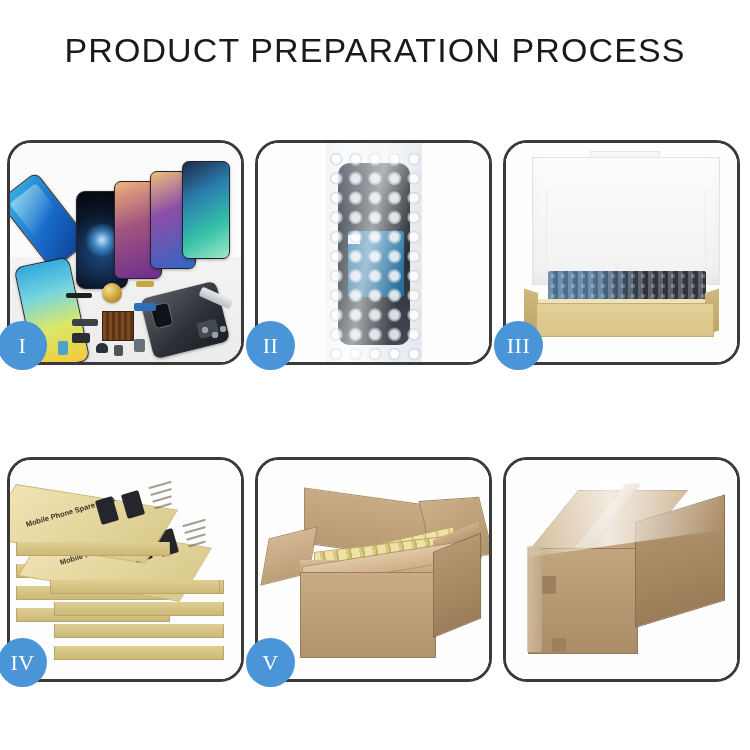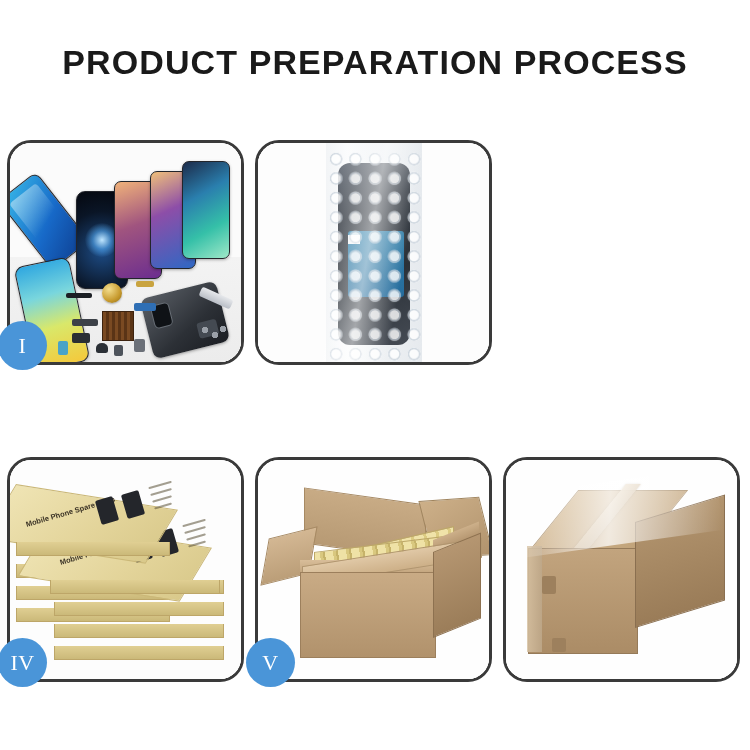--- a/index.html
+++ b/index.html
@@ -9,24 +9,24 @@
   body {
     width: 750px; height: 750px;
     font-family: "Liberation Sans", sans-serif;
     overflow: hidden;
     position: relative;
   }
 
   
   .header { width: 750px; text-align: center; }
   .title {
-    margin: 12px;
+    margin: 0;
     padding-top: 33px;
     font-size: 34px;
-    font-weight: 700;
+    font-weight: 400;
     letter-spacing: 1.1px;
     color: #1a1a1a;
     line-height: 1;
     white-space: nowrap;
   }
   .subtitle {
     margin: 0;
     padding-top: 14px;
     font-size: 16.5px;
     font-weight: 400;
@@ -454,22 +454,37 @@
       <div class="panel-inner">
         <div class="wrapbg"></div>
         <div class="sleeve"></div>
         <div class="item"></div>
         <div class="sticker"></div>
         <div class="tag"></div>
         <div class="bubbles2"></div>
         <div class="bubbles"></div>
         <div class="sheen"></div>
       </div>
+      <div class="badge">II</div>
     </div>
 
+    <div class="panel p3">
+      <div class="panel-inner">
+        <div class="bg"></div>
+        <div class="lid-tab"></div>
+        <div class="lid"></div>
+        <div class="lid-inner"></div>
+        <div class="contents"></div>
+        <div class="rim"></div>
+        <div class="side-l"></div>
+        <div class="side-r"></div>
+        <div class="front"></div>
+      </div>
+      <div class="badge">III</div>
+    </div>
   </div>
 
   <div class="row">
 
     <div class="panel p4">
       <div class="panel-inner">
         <div class="bg"></div>
 
         <div class="stackbox" style="left:6px; top:104px;">
           <div class="edge" style="top:0;"></div>

